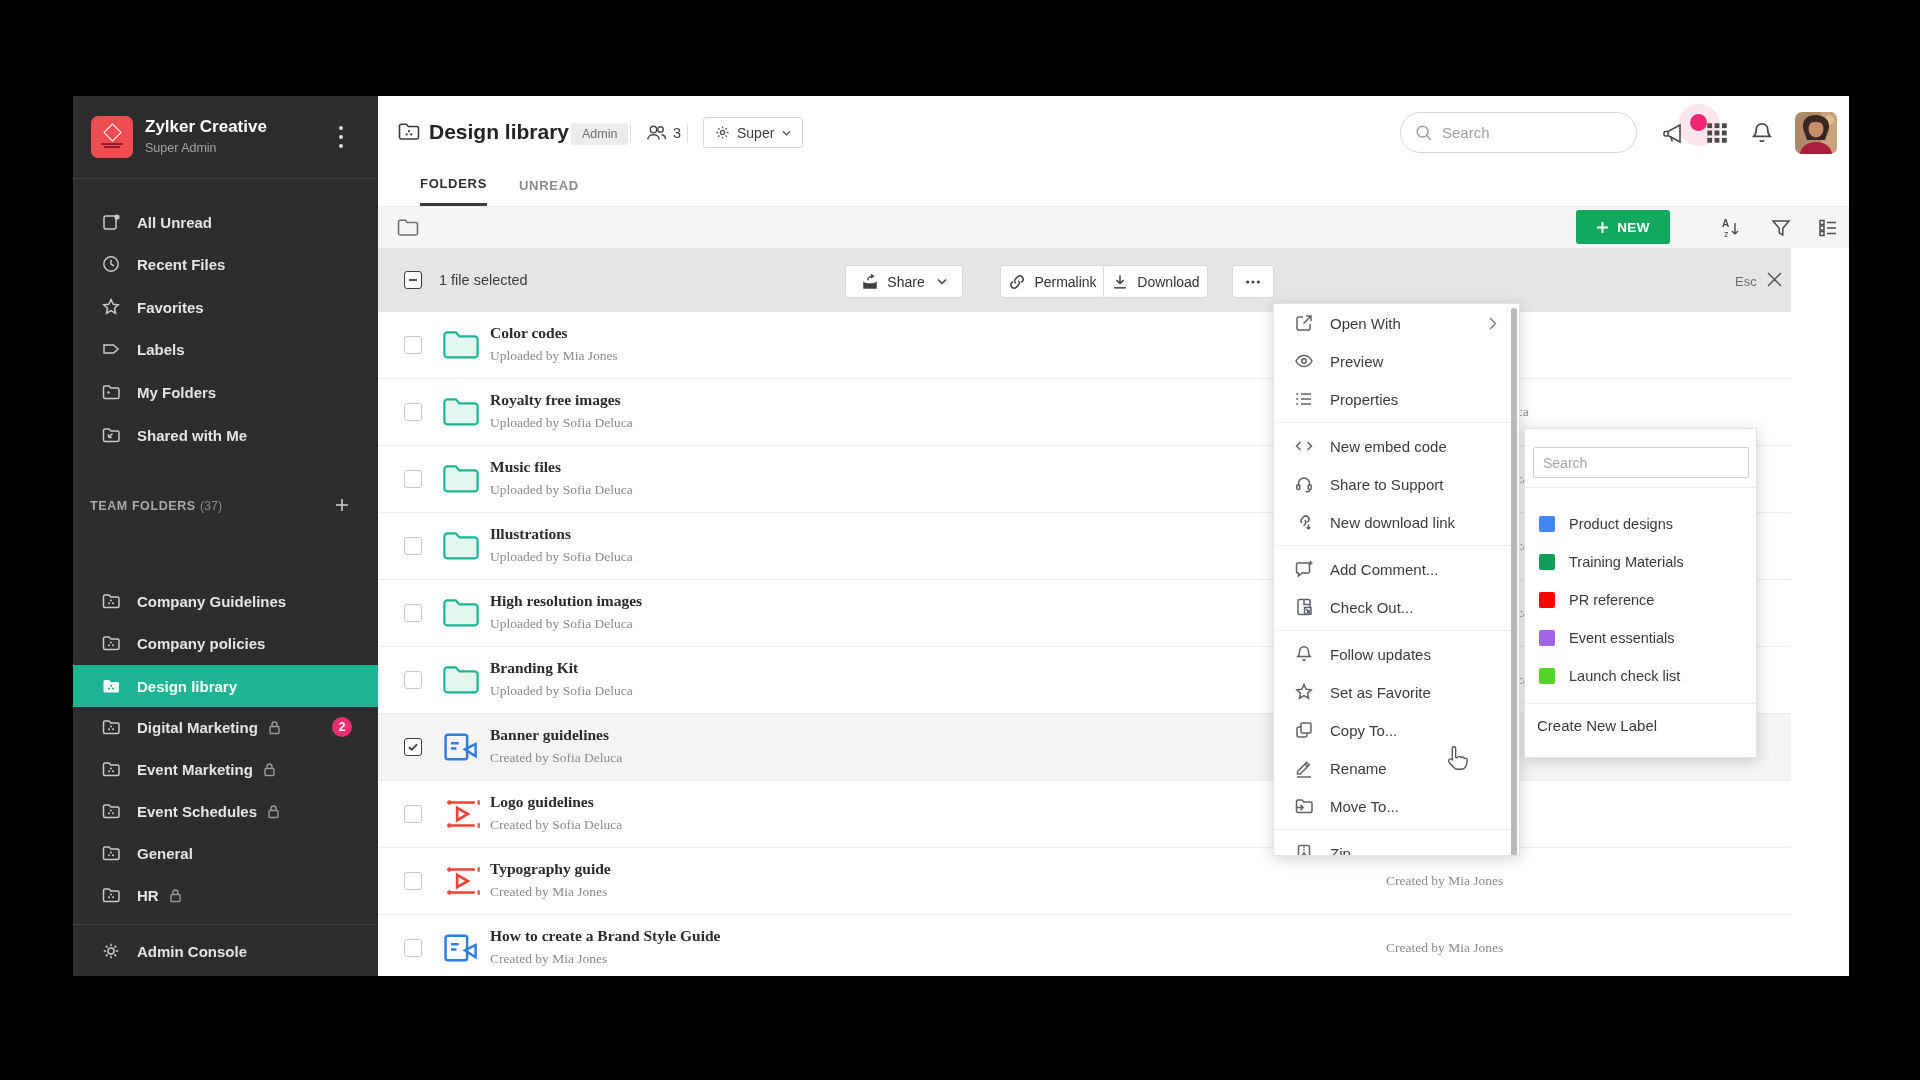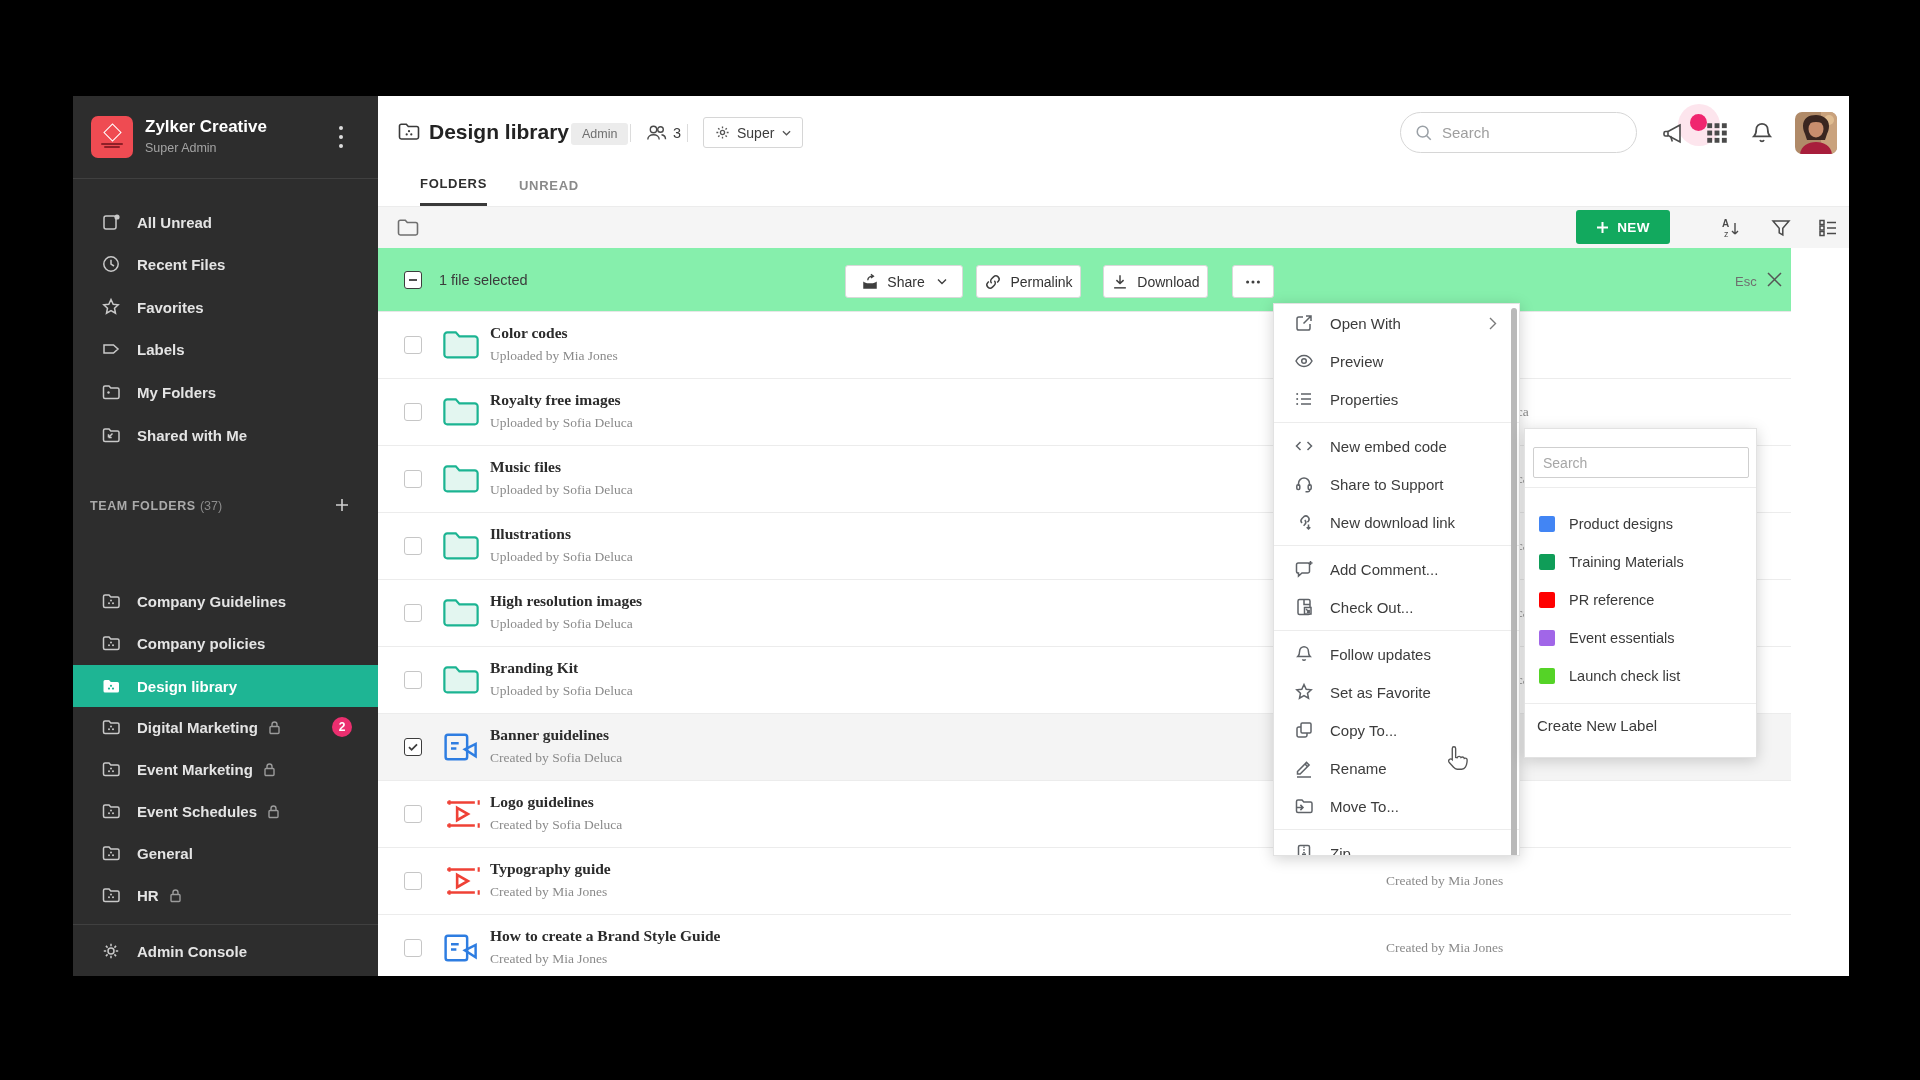--- a/index.html
+++ b/index.html
@@ -57,21 +57,21 @@
   .tab { position:absolute; top:0; height:42px; display:flex; align-items:center; font-size:13px; letter-spacing:.7px; cursor:pointer; }
   .tab.active { color:#2f2f2f; font-weight:bold; border-bottom:3px solid #3a3a3a; }
   .tab.idle { color:#8a8a8a; font-weight:bold; }
 
   .strip { position:absolute; left:0; top:111px; right:0; height:41px; background:#f5f5f5; }
   .strip-folder { position:absolute; left:19px; top:11px; width:22px; height:19px; color:#6f6f6f; cursor:pointer;}
   .newbtn { position:absolute; left:1198px; top:3px; width:94px; height:34px; background:#12a95e; border-radius:3px; color:#fff; display:flex; align-items:center; justify-content:center; font-size:13.5px; font-weight:bold; letter-spacing:.4px; cursor:pointer;}
   .newbtn svg { width:13px; height:13px; margin-right:8px;}
   .stripicon { position:absolute; top:10px; width:22px; height:22px; color:#4a4a4a; cursor:pointer;}
 
-  .toolbar { position:absolute; left:0; top:152px; right:58px; height:64px; border-bottom:1px solid #e7e7e7; background:#86efac;}
+  .toolbar { position:absolute; left:0; top:152px; right:58px; height:64px; border-bottom:1px solid #e7e7e7; background:#e5e5e5;}
   .cb { position:absolute; width:18px; height:18px; border:1.5px solid #c6c6c6; border-radius:3px; background:#fff; cursor:pointer;}
   .cb.state { border-color:#3c3c3c; color:#3c3c3c; display:flex; align-items:center; justify-content:center;}
   .tb-sel { position:absolute; left:61px; top:24px; font-size:14.5px; color:#3b3b3b; }
   .tbtn { position:absolute; top:17px; height:33px; border:1px solid #d9d9d9; border-radius:3px; background:#fff; display:flex; align-items:center; justify-content:center; font-size:14px; color:#333; cursor:pointer;}
   .tbtn svg { width:18px; height:18px; color:#3f3f3f; margin-right:8px;}
   .tb-esc { position:absolute; left:1357px; top:26px; font-size:13px; color:#6f6f6f;}
   .tb-x { position:absolute; left:1388px; top:23px; width:17px; height:17px; color:#555; cursor:pointer;}
 
   .rows { position:absolute; left:0; top:216px; width:1413px; }
   .frow { position:absolute; left:0; width:1413px; height:67px; border-bottom:1px solid #ececec; background:#fff; cursor:pointer;font-family:Liberation Serif, serif;}
@@ -426,21 +426,21 @@
         <svg viewBox="0 0 20 20" fill="none" stroke="currentColor" stroke-width="1.5">
             <path d="M7.5 8c.3-3 2.5-4.5 6-4.5"></path>
             <path d="M11 1.5l2.8 2-2.8 2"></path>
             <path d="M2.5 9.5c1.6 1.3 3.4 2 6 2h3c2.6 0 4.4-.7 6-2v8h-15z" fill="currentColor" stroke="none"></path>
           </svg>
         <span>Share</span>
         <svg style="width:10px;height:7px;margin-left:12px;margin-right:0" viewBox="0 0 10 6" fill="none" stroke="currentColor" stroke-width="1.4">
             <path d="M1 1l4 4 4-4"></path>
           </svg>
       </span>
-      <span class="tbtn" style="left:598px;width:105px">
+      <span class="tbtn" style="left:622px;width:105px">
         <svg viewBox="0 0 20 20" fill="none" stroke="currentColor" stroke-width="1.6">
             <path d="M8.5 11.5a3.6 3.6 0 0 1 0-5.1l2.1-2.1a3.6 3.6 0 0 1 5.1 5.1l-1.1 1.1"></path>
             <path d="M11.5 8.5a3.6 3.6 0 0 1 0 5.1l-2.1 2.1a3.6 3.6 0 0 1-5.1-5.1l1.1-1.1"></path>
           </svg>
         <span>Permalink</span>
       </span>
       <span class="tbtn" style="left:725px;width:105px">
         <svg viewBox="0 0 20 20" fill="none" stroke="currentColor" stroke-width="1.6">
             <path d="M10 2.5v9m-4-3.6l4 3.8 4-3.8"></path>
             <path d="M3.5 16.5h13"></path>

